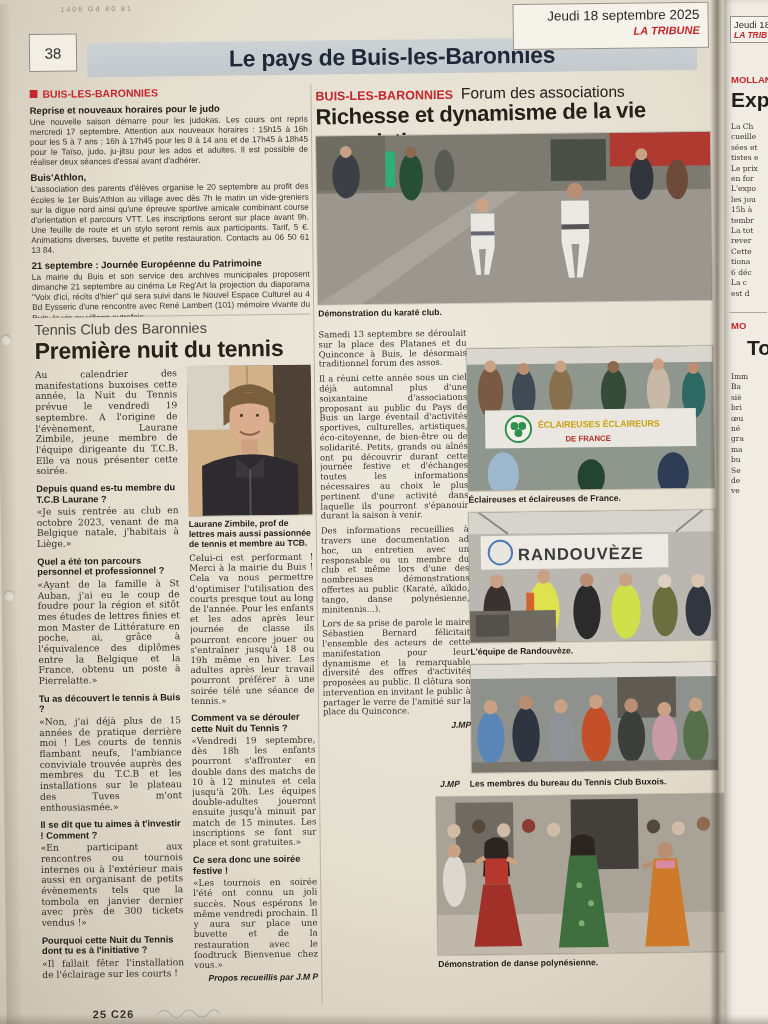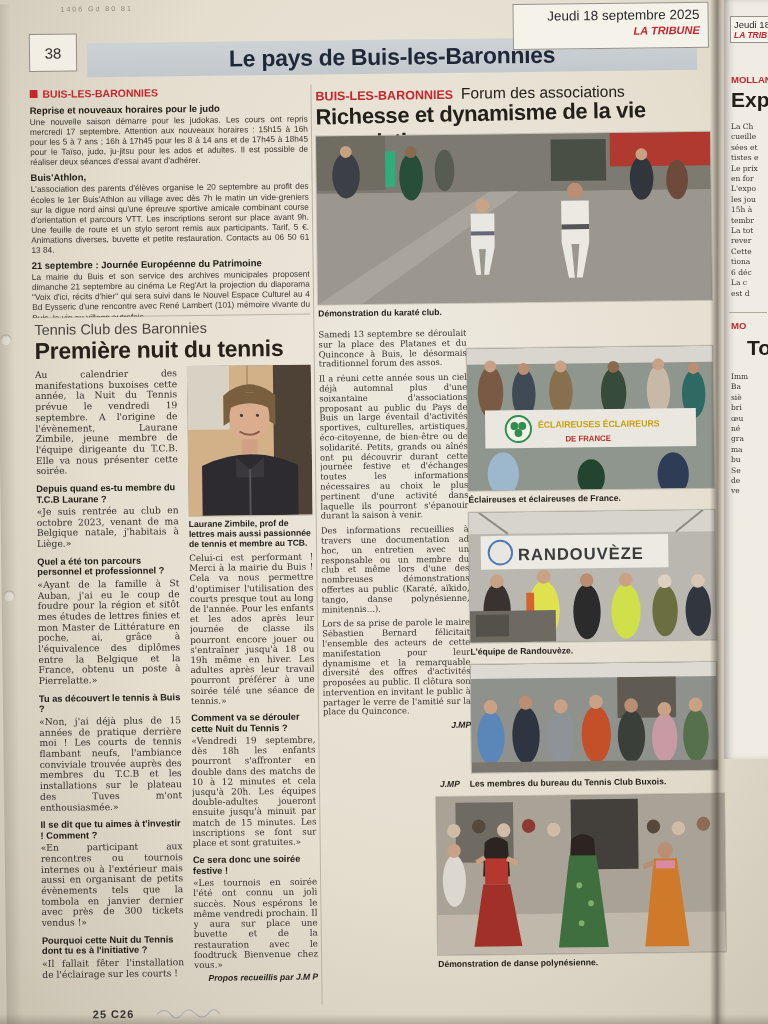--- a/index.html
+++ b/index.html
@@ -53,21 +53,21 @@
               letter-spacing:-0.4px;transform:rotate(-0.6deg);}
   .ph{overflow:hidden;background:#9a968e;box-shadow:0 0 0 1px rgba(90,85,75,.25);}
   .ph svg{display:block;width:100%;height:100%;}
   .f-col{left:320px;top:330px;width:148px;height:440px;overflow:hidden;font-size:8.4px;line-height:9.8px;}
   .f-col p{margin:0 0 5px;}
   .cap-row{display:flex;gap:10px;align-items:baseline;}
   .credit{font-style:italic;font-weight:800;font-size:8.5px;color:#26231d;font-family:"Liberation Sans",sans-serif;}
   
   #crease{position:absolute;left:710px;top:0;width:16px;height:1024px;
           background:linear-gradient(90deg, rgba(90,82,70,0) 0%, rgba(70,62,52,.55) 45%, rgba(110,102,90,.25) 70%, rgba(90,82,70,0) 100%);}
-  #nextpage{position:absolute;left:724px;top:0;width:44px;height:759px;background:#f0ece3;
+  #nextpage{position:absolute;left:724px;top:0;width:44px;height:1024px;background:#f0ece3;
             box-shadow:inset 6px 0 8px -4px rgba(60,54,44,.5);overflow:hidden;}
   .np-datebox{position:absolute;left:6px;top:16px;width:44px;border:1px solid #95908a;background:#f6f3eb;
               padding:2px 3px;}
   .np-datebox .d{font-size:9.5px;color:#2b2b2b;}
   .np-datebox .b{font-size:8.5px;font-weight:800;font-style:italic;color:#c4272e;}
   .np-sec{position:absolute;left:7px;font-size:9.5px;font-weight:800;color:#c4272e;}
   .np-head{position:absolute;left:7px;font-size:21px;font-weight:800;color:#23201a;}
   .np-lines{position:absolute;left:7px;width:40px;font-family:"DejaVu Serif",serif;font-size:7.5px;
             line-height:10.4px;color:#3b3730;white-space:pre-line;}
   .np-div{position:absolute;left:5px;width:38px;height:1px;background:#b0aa9d;}

